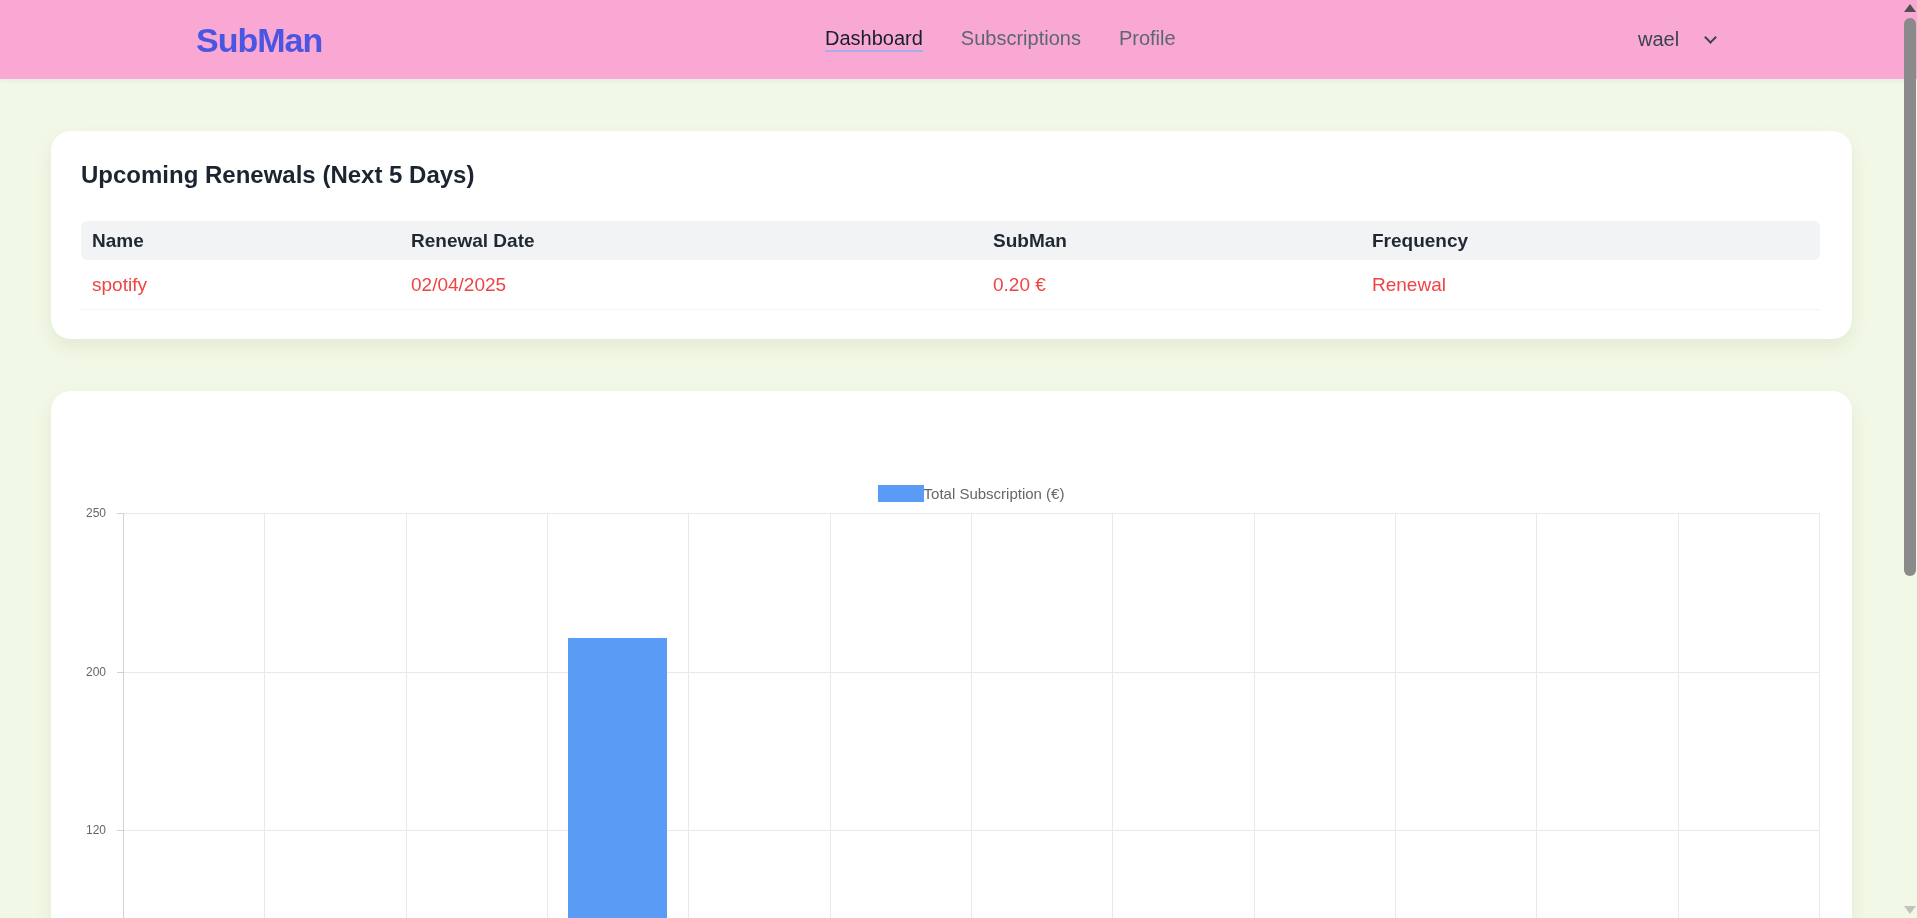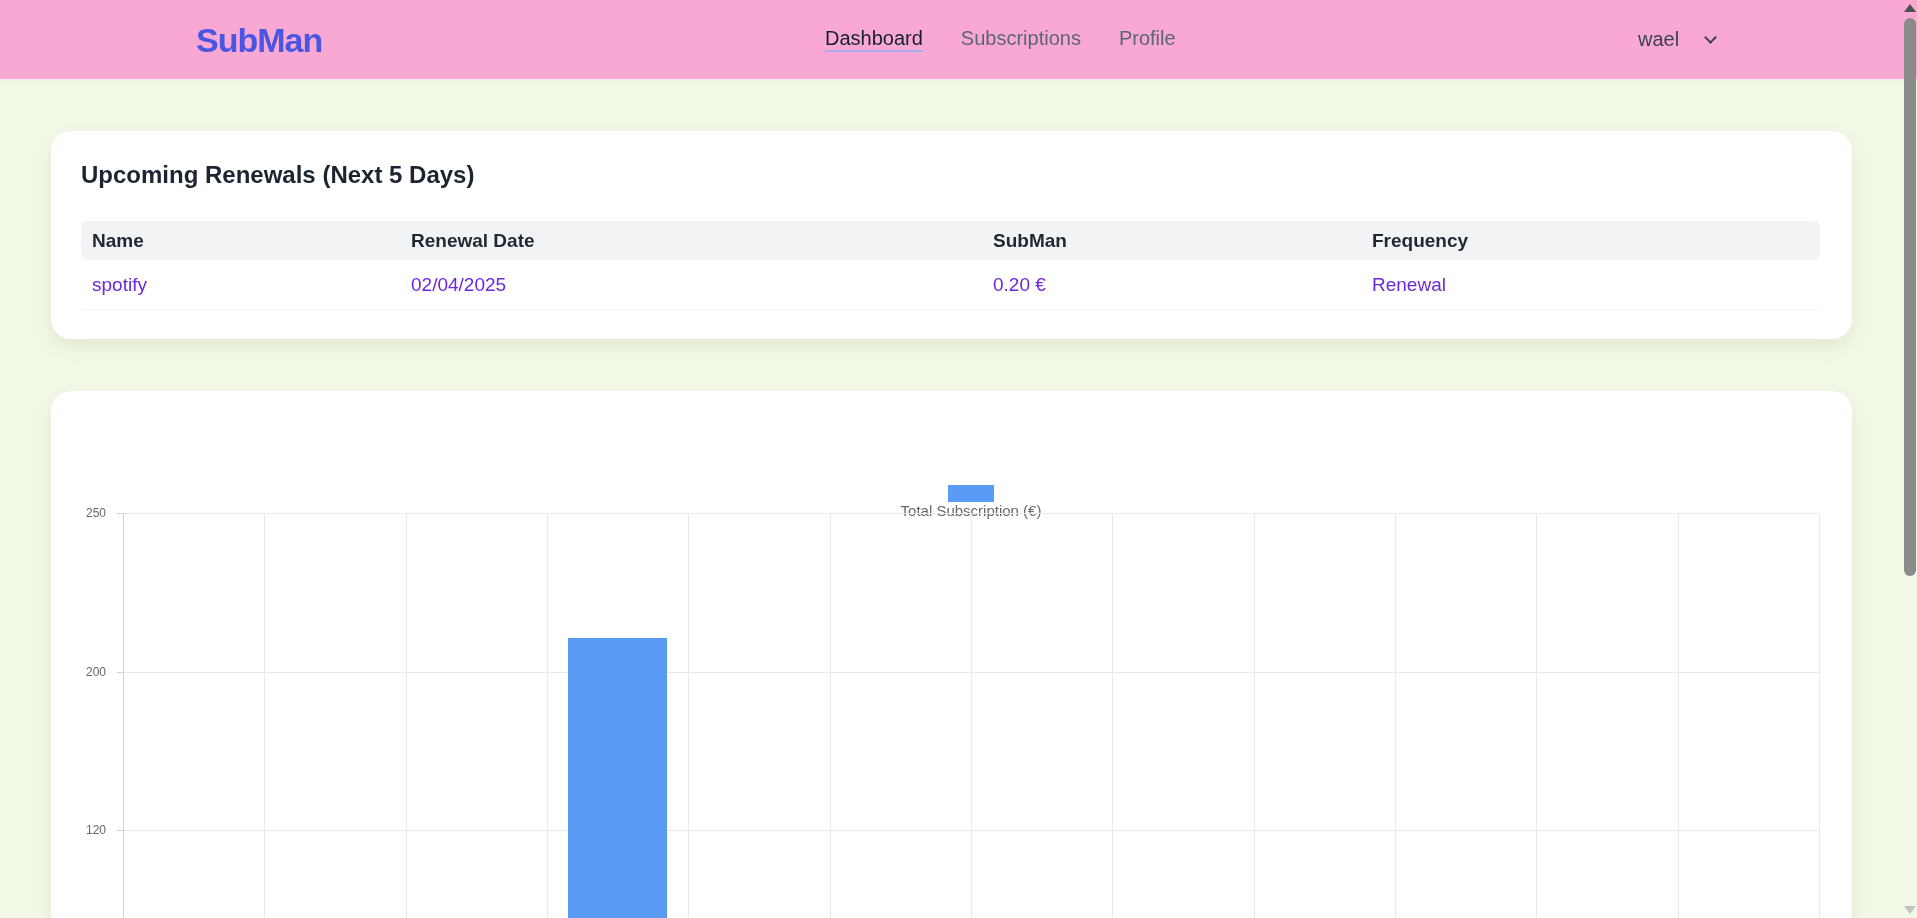--- a/index.html
+++ b/index.html
@@ -59,30 +59,30 @@
     border-collapse:separate; border-spacing:0; table-layout:fixed;
     font-size:19px;
   }
   .renewals-table th {
     background:#f1f3f5; height:39px; text-align:left;
     font-weight:bold; color:#1f2833; padding:0 0 0 11px;
   }
   .renewals-table th:first-child { border-radius:6px 0 0 6px;margin-left:12px; }
   .renewals-table th:last-child  { border-radius:0 6px 6px 0; }
   .renewals-table td {
-    height:50px; color:#6d28d9; padding:0 0 0 11px;
+    height:50px; color:#ef4444; padding:0 0 0 11px;
     border-bottom:1px solid #f3f5f7;
   }
 
   
   #spending-card { top:391px; height:720px; overflow:hidden; }
   #spending-card .card-title { top:28px; }
   .chart-legend {
     position:absolute; left:72px; top:94px; width:1696px;
-    display:flex; justify-content:center; align-items:center; flex-direction:column;
+    display:flex; justify-content:center; align-items:center; 
   }
   .legend-swatch { width:46px; height:17px; background:#5a9bf5; }
   .legend-label { font-size:15px; color:#666666; }
 
   .chart-plot {
     position:absolute; left:72px; top:122px; width:1696px; height:598px;
   }
   .gridline-h {
     position:absolute; left:0; width:100%; height:1px; background:#e9e9e9;
   }

